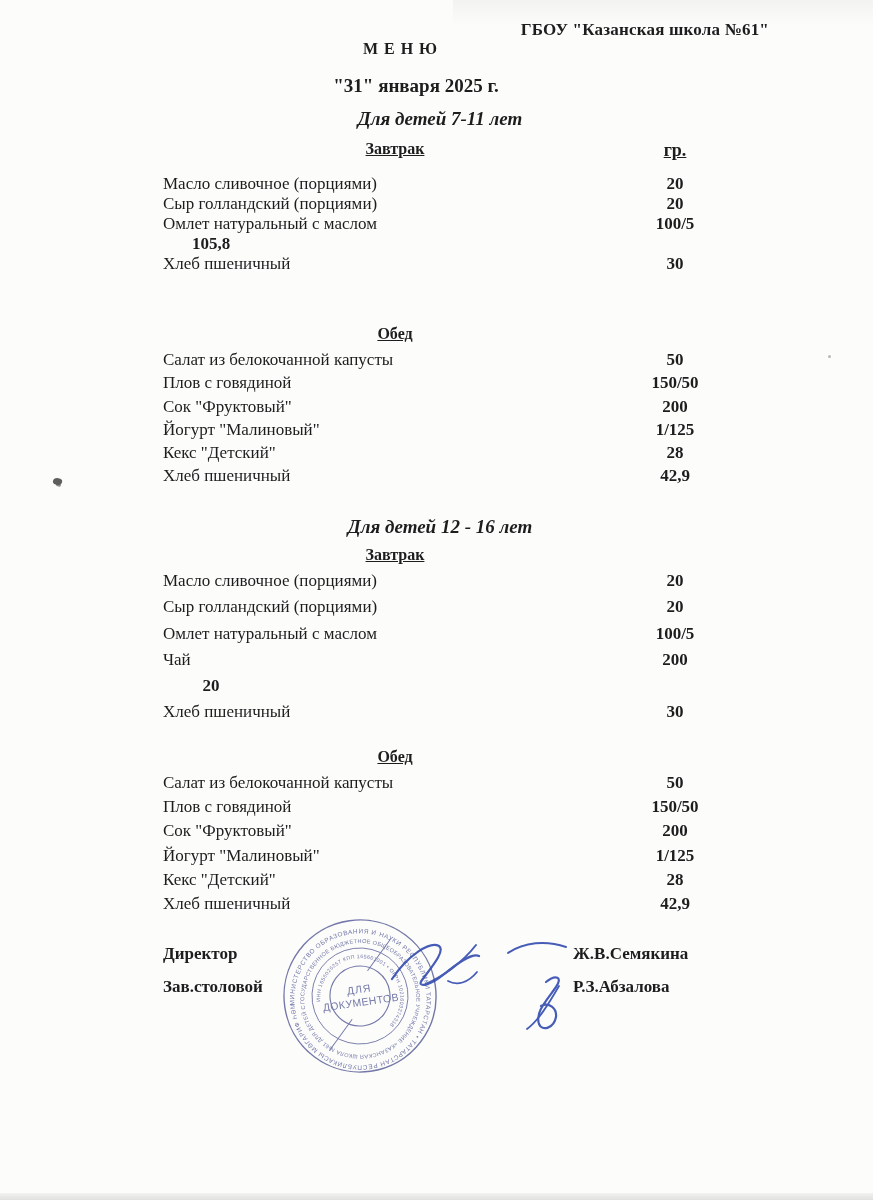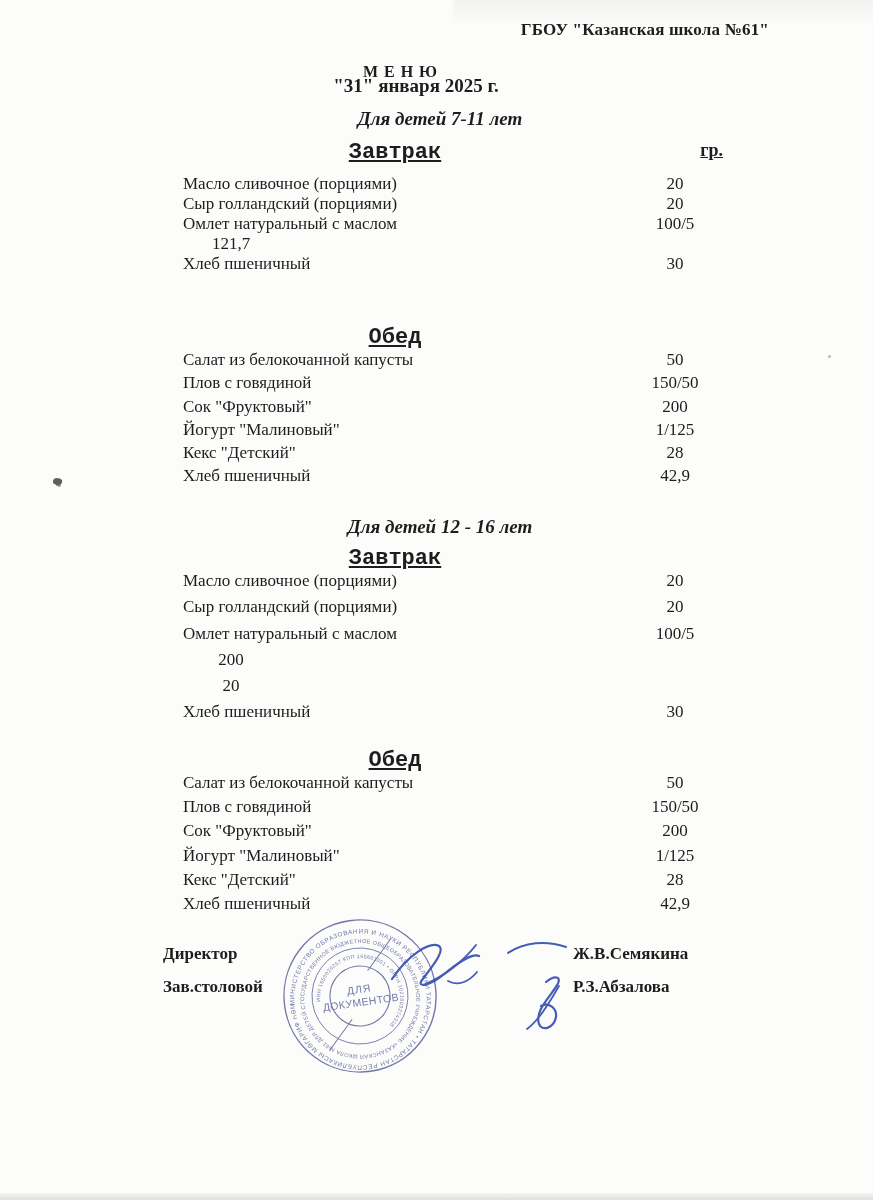--- a/index.html
+++ b/index.html
@@ -9,43 +9,43 @@
     background:#fcfcfb;
     font-family:"Liberation Serif","DejaVu Serif",serif;
     color:#1d1d1d;
     overflow:hidden;
   }
   .org-header{
     position:absolute;top:20px;right:104px;
     font-size:17px;font-weight:bold;letter-spacing:.2px;
   }
   .menu-title{
-    position:absolute;top:63px;left:0;width:806px;
+    position:absolute;top:40px;left:0;width:806px;
     text-align:center;font-size:16px;font-weight:bold;letter-spacing:6px;
   }
   .menu-date{
     position:absolute;top:75px;left:0;width:832px;
     text-align:center;font-size:19px;font-weight:bold;
   }
   .age-header{
     position:absolute;left:0;width:880px;text-align:center;
     font-size:19px;font-weight:bold;font-style:italic;
   }
   .age-1{top:108px;}
   .age-2{top:516px;}
   .meal-table{
     position:absolute;left:163px;width:560px;
     font-size:17px;
   }
   .hdr-row{display:flex;}
-  .hdr-dish{flex:1;text-align:center;font-weight:bold;text-decoration:underline;font-size:22px;font-family:Liberation Mono, monospace;}
-  .hdr-grams{width:96px;text-align:right;font-weight:bold;text-decoration:underline;font-size:18px;}
-  .item-row{display:flex;align-items:baseline;margin-left:20px;}
+  .hdr-dish{flex:1;text-align:center;font-weight:bold;text-decoration:underline;font-size:16px;}
+  .hdr-grams{width:96px;text-align:center;font-weight:bold;text-decoration:underline;font-size:18px;}
+  .item-row{display:flex;align-items:baseline;}
   .dish{flex:1;}
-  .grams{width:96px;text-align:center;}
+  .grams{width:96px;text-align:center;font-weight:bold;}
   .t-bkf1{top:140px;}
   .l-bkf1{top:174px;}
   .t-lun1{top:325px;} 
   .l-lun1{top:350px;} .l-lun1 .item-row{height:23.3px;}
   .t-bkf2{top:546px;}
   .l-bkf2{top:571px;} .l-bkf2 .item-row{height:26.3px;}
   .t-lun2{top:748px;}
   .l-lun2{top:773px;} .l-lun2 .item-row{height:24.2px;}
   .sig-row{
     position:absolute;left:163px;width:560px;
@@ -107,21 +107,21 @@
     </div>
     <div class="item-row">
       <span class="dish">Сыр голландский (порциями)</span>
       <span class="grams">20</span>
     </div>
     <div class="item-row">
       <span class="dish">Омлет натуральный с маслом</span>
       <span class="grams">100/5</span>
     </div>
     <div class="item-row">
-      <span class="grams">121,7</span>
+      <span class="grams">105,8</span>
     </div>
     <div class="item-row">
       <span class="dish">Хлеб пшеничный</span>
       <span class="grams">30</span>
     </div>
   </div>
 
   <div class="meal-table t-lun1">
     <div class="hdr-row">
       <div class="hdr-dish">Обед</div>
@@ -172,20 +172,21 @@
     </div>
     <div class="item-row">
       <span class="dish">Сыр голландский (порциями)</span>
       <span class="grams">20</span>
     </div>
     <div class="item-row">
       <span class="dish">Омлет натуральный с маслом</span>
       <span class="grams">100/5</span>
     </div>
     <div class="item-row">
+      <span class="dish">Чай</span>
       <span class="grams">200</span>
     </div>
     <div class="item-row">
       <span class="grams">20</span>
     </div>
     <div class="item-row">
       <span class="dish">Хлеб пшеничный</span>
       <span class="grams">30</span>
     </div>
   </div>

